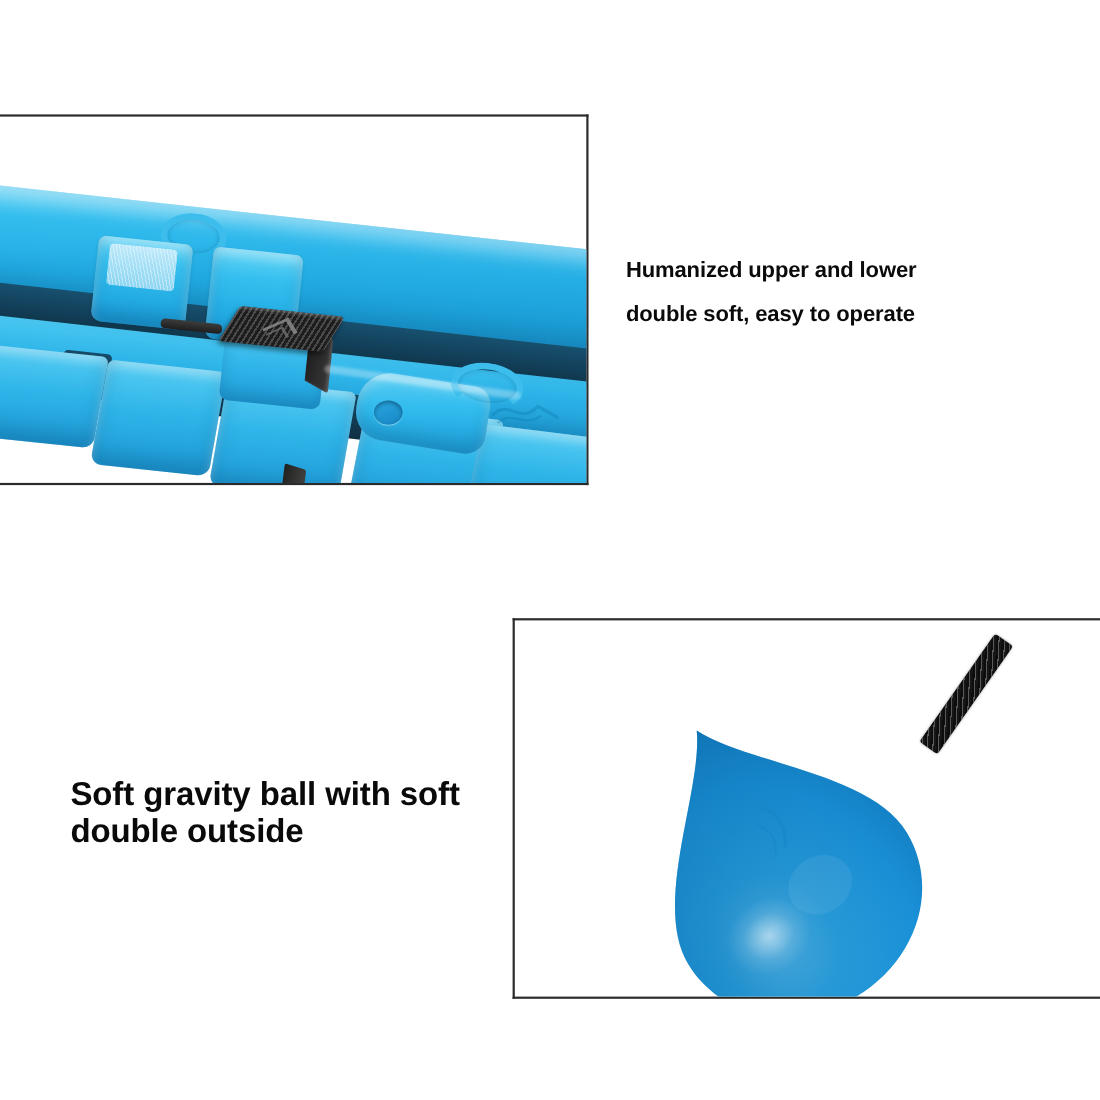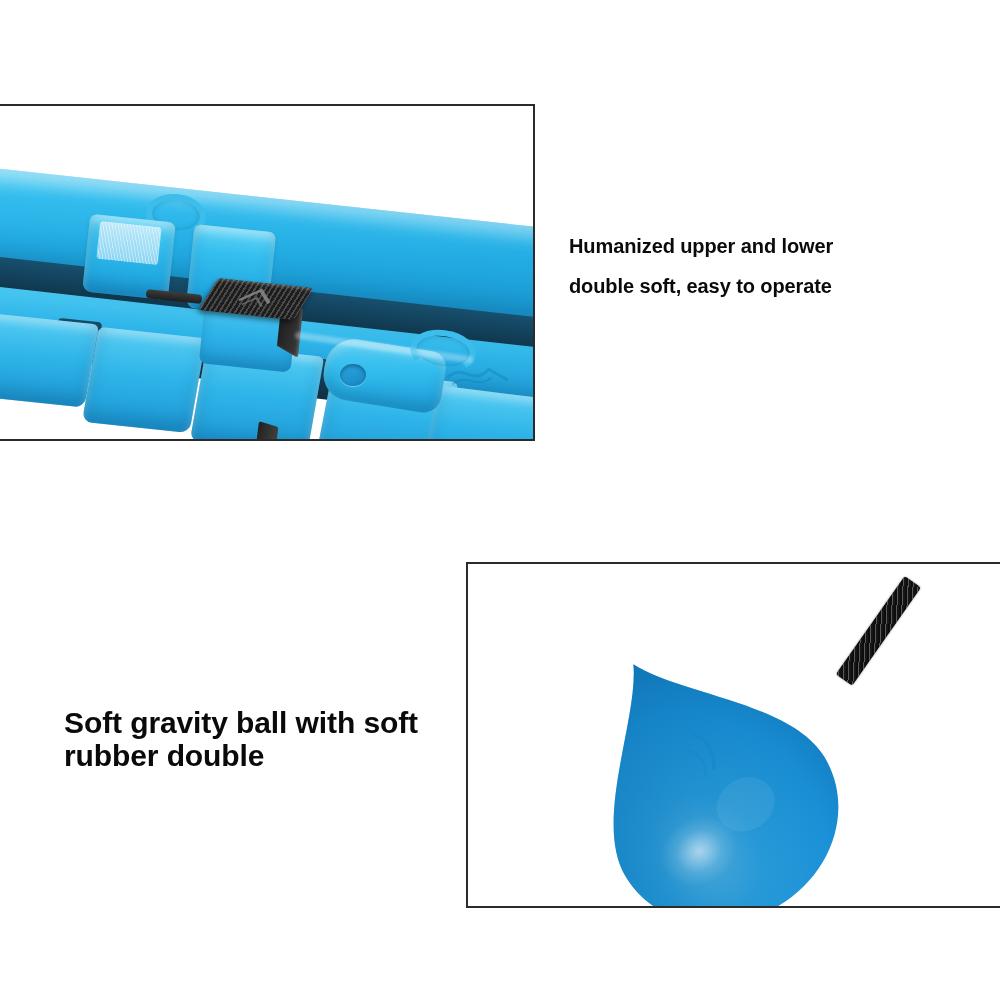--- a/index.html
+++ b/index.html
@@ -322,21 +322,21 @@
     </div>
   </div>
 
   <div class="caption" id="caption-locks">
     <span class="line">Humanized upper and lower</span>
     <span class="line">double soft, easy to operate</span>
   </div>
 
   <div class="caption" id="caption-ball">
     <span class="line">Soft gravity ball with soft</span>
-    <span class="line">rubber double</span>
+    <span class="line">double outside</span>
   </div>
 
   <div class="photo-frame" id="frame-ball">
     <div class="ball-scene">
 
       <div id="ball-cord">
         <div class="braid"></div>
       </div>
 
       <div id="gravity-ball">

